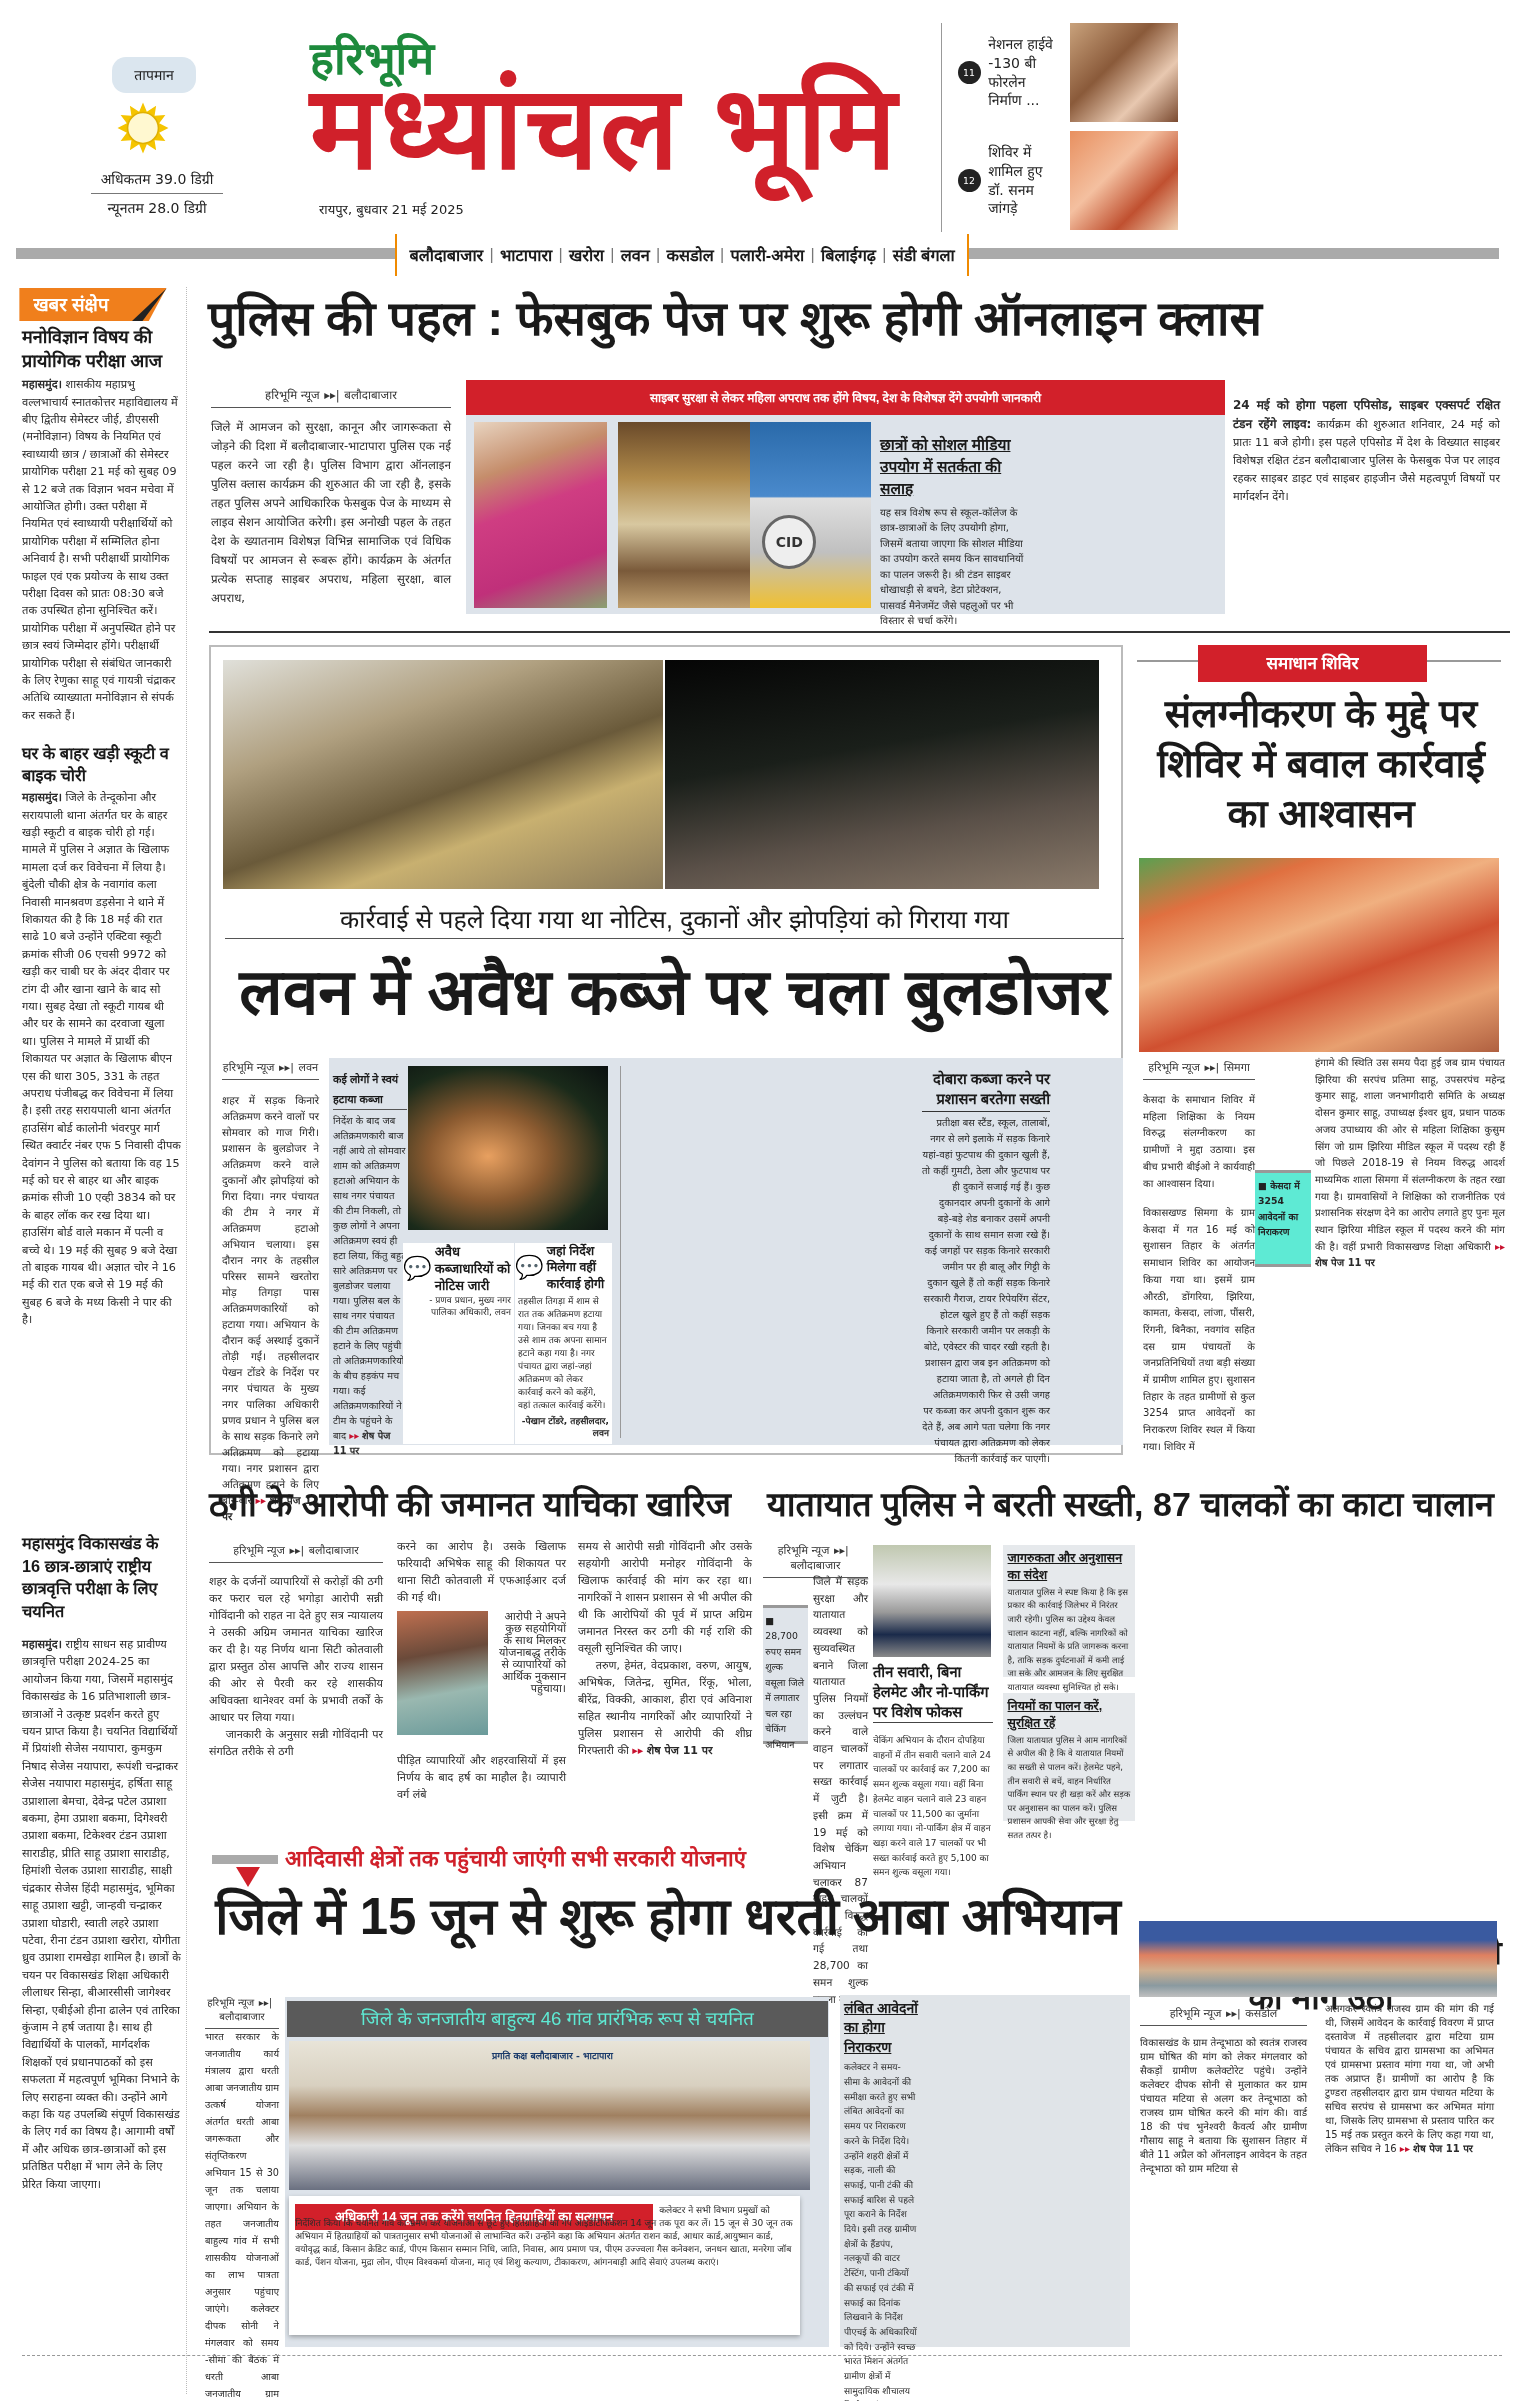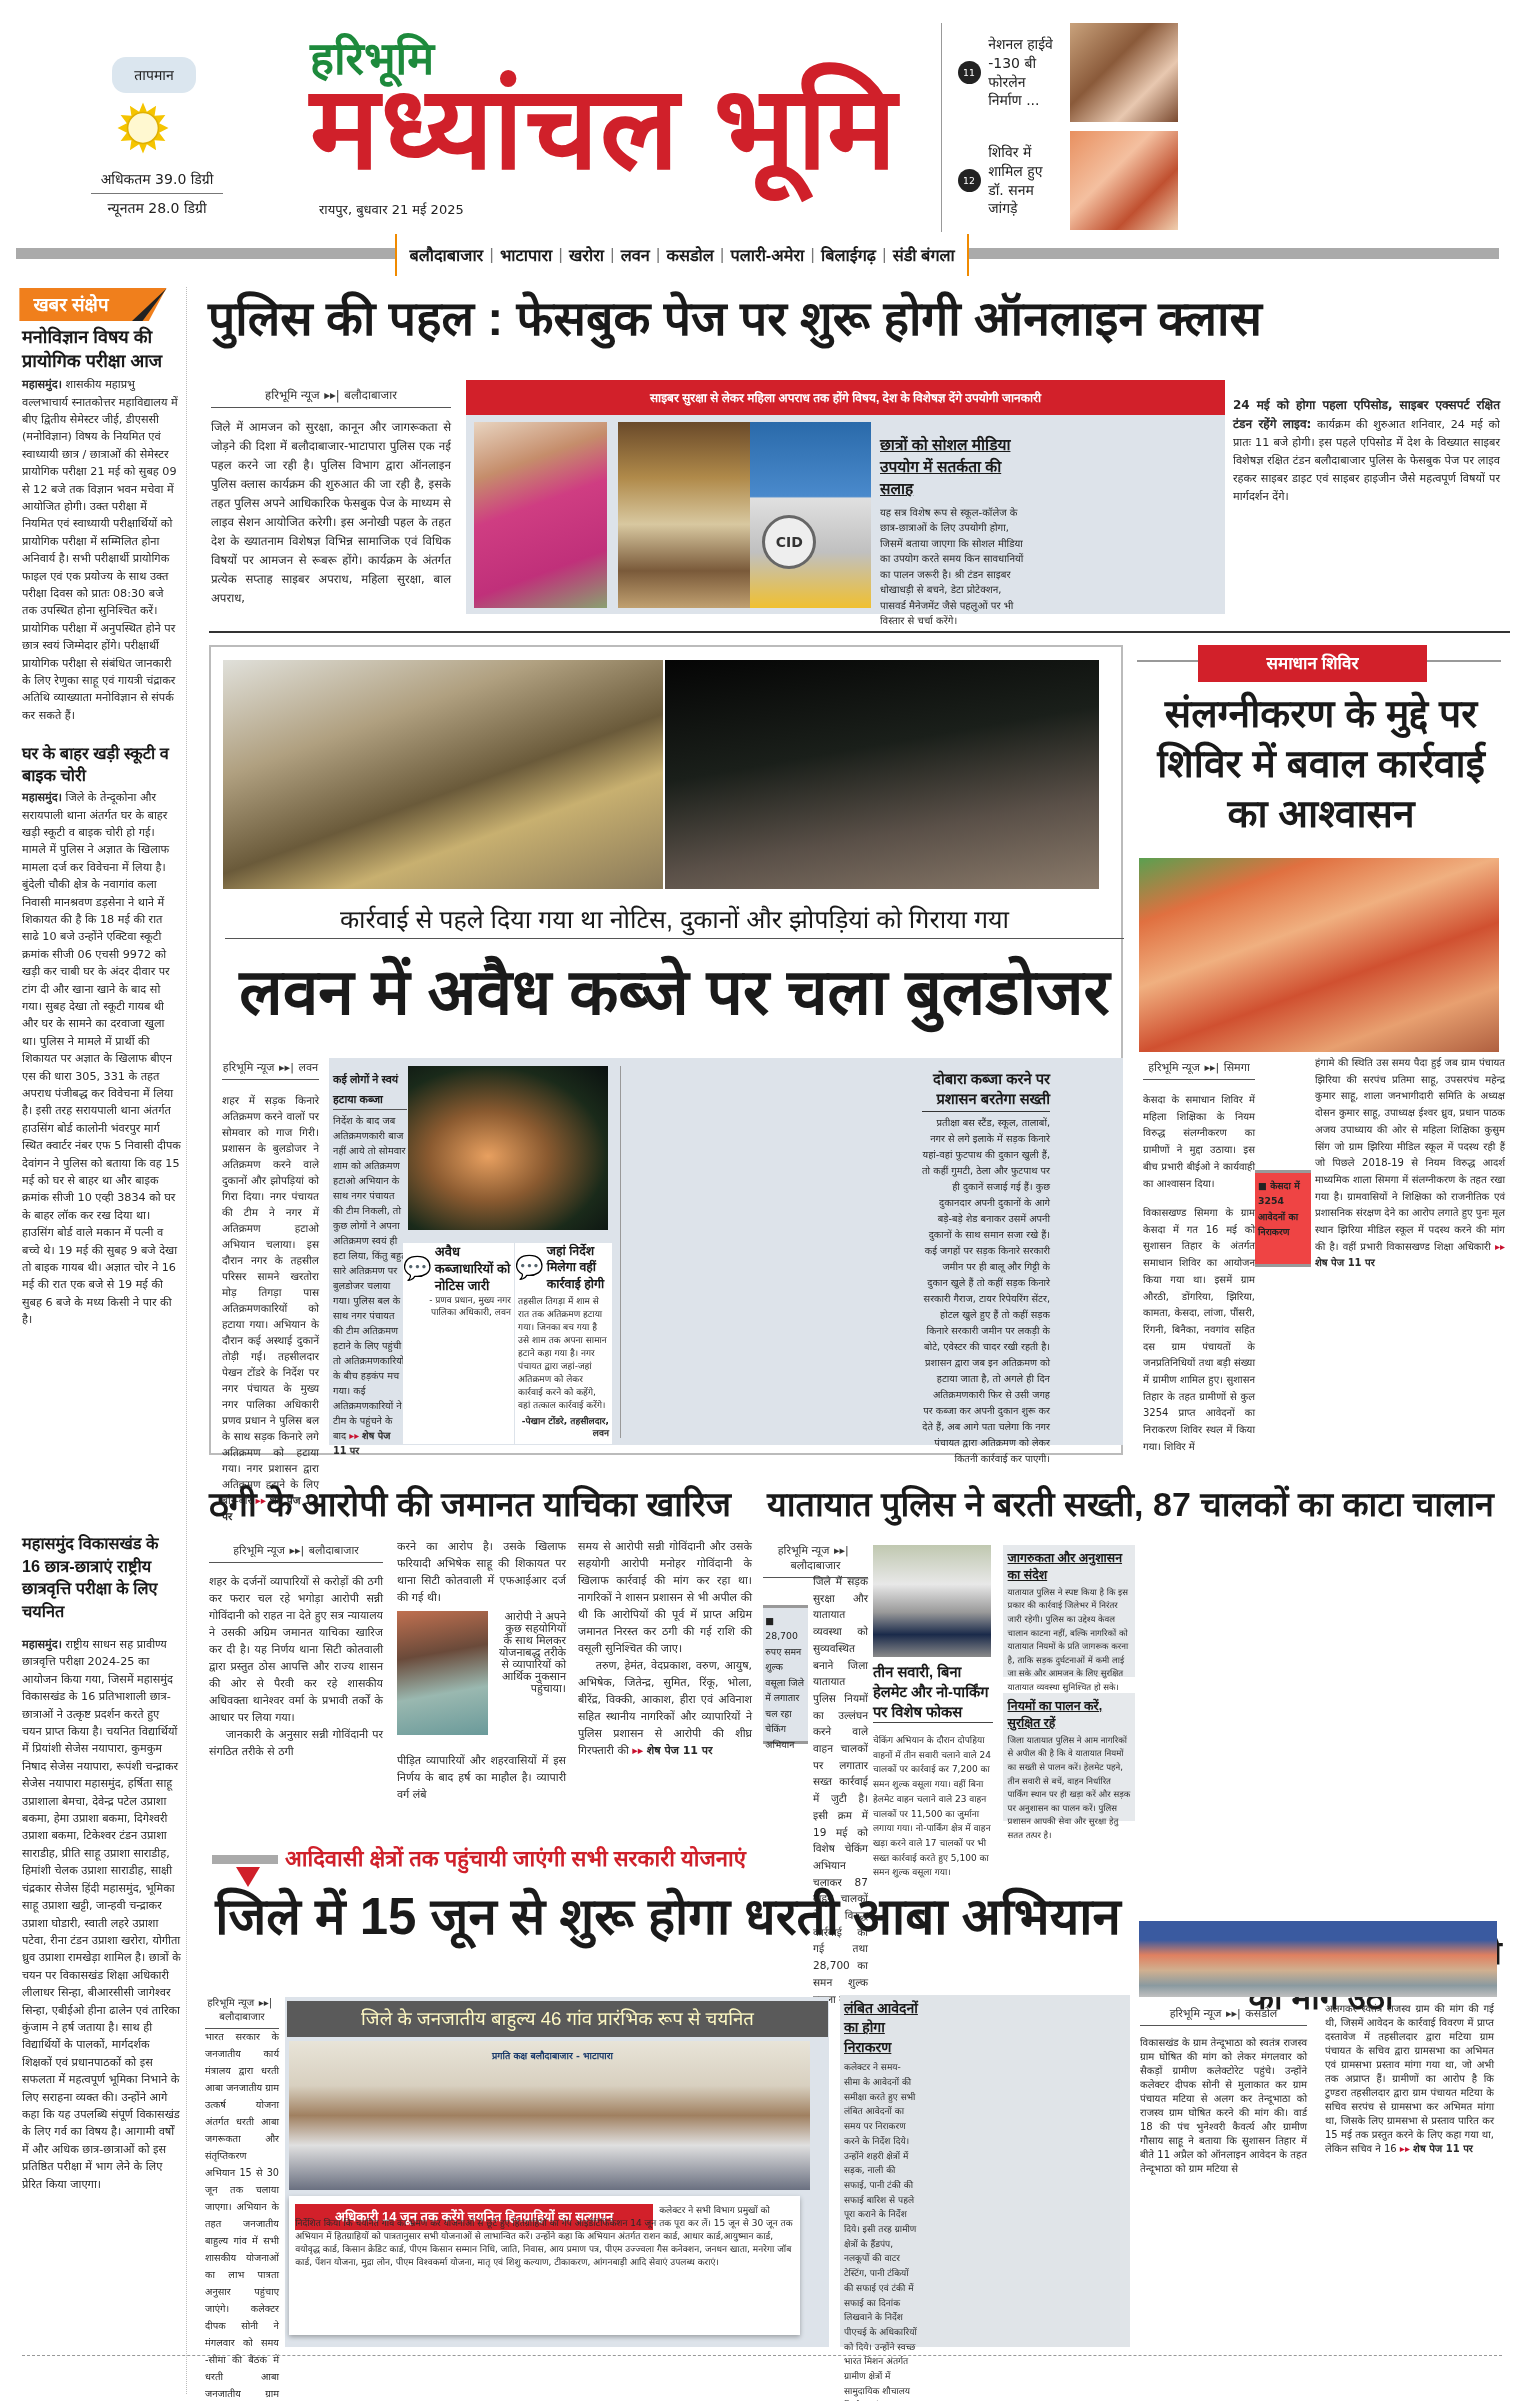--- a/index.html
+++ b/index.html
@@ -164,21 +164,21 @@
   <div class="txt-s" style="font-size:9.7px;line-height:16px;text-align:right;margin-top:3.1px">प्रतीक्षा बस स्टैंड, स्कूल, तालाबों, नगर से लगे इलाके में सड़क किनारे यहां-वहां फुटपाथ की दुकान खुली हैं, तो कहीं गुमटी, ठेला और फुटपाथ पर ही दुकानें सजाई गई हैं। कुछ दुकानदार अपनी दुकानों के आगे बड़े-बड़े शेड बनाकर उसमें अपनी दुकानों के साथ समान सजा रखे हैं। कई जगहों पर सड़क किनारे सरकारी जमीन पर ही बालू और गिट्टी के दुकान खुले हैं तो कहीं सड़क किनारे सरकारी गैराज, टायर रिपेयरिंग सेंटर, होटल खुले हुए हैं तो कहीं सड़क किनारे सरकारी जमीन पर लकड़ी के बोटे, एवेस्टर की चादर रखी रहती है। प्रशासन द्वारा जब इन अतिक्रमण को हटाया जाता है, तो अगले ही दिन अतिक्रमणकारी फिर से उसी जगह पर कब्जा कर अपनी दुकान शुरू कर देते हैं, अब आगे पता चलेगा कि नगर पंचायत द्वारा अतिक्रमण को लेकर कितनी कार्रवाई कर पाएगी।</div>
 </div>
 
 <div class="abs" style="left:1137px;top:660px;width:364px;border-top:2.3px solid #999"></div>
 <div class="abs" style="left:1198px;top:645px;width:229px;height:37px;background:#d2202a;color:#fff;font-size:17px;font-weight:bold;line-height:37px;text-align:center;font-family:'Liberation Sans',sans-serif">समाधान शिविर</div>
 <div class="abs hl" style="left:1139px;top:689px;width:364px;font-size:39px;line-height:50px;text-align:center">संलग्नीकरण के मुद्दे पर शिविर में बवाल कार्रवाई का आश्वासन</div>
 <div class="abs photo" style="left:1139px;top:858px;width:360px;height:194px;background:linear-gradient(160deg,#5aa050 0%,#e07040 20%,#f0b080 40%,#d05030 60%,#e8a070 80%,#b06040 100%)"></div>
 
 <div class="abs byline" style="left:1143px;top:1059px;width:112px;font-size:11px"><span>हरिभूमि न्यूज</span><span class="arr">▸▸|</span><span>सिमगा</span></div>
 <div class="abs txt" style="left:1143px;top:1092px;width:112px;font-size:10px;line-height:16.7px">केसदा के समाधान शिविर में महिला शिक्षिका के नियम विरुद्ध संलग्नीकरण का ग्रामीणों ने मुद्दा उठाया। इस बीच प्रभारी बीईओ ने कार्यवाही का आश्वासन दिया।</div>
-<div class="abs" style="left:1255px;top:1170px;width:56px;height:97px;background:#ef4444;border-top:3.9px solid #999;border-bottom:3.9px solid #999;padding:4.6px 3.1px;font-size:9.3px;line-height:15.5px;font-weight:bold"><span>■ </span><span>केसदा में 3254 आवेदनों का निराकरण</span></div>
+<div class="abs" style="left:1255px;top:1170px;width:56px;height:97px;background:#5eead4;border-top:3.9px solid #999;border-bottom:3.9px solid #999;padding:4.6px 3.1px;font-size:9.3px;line-height:15.5px;font-weight:bold"><span>■ </span><span>केसदा में 3254 आवेदनों का निराकरण</span></div>
 <div class="abs txt" style="left:1143px;top:1205px;width:112px;font-size:10px;line-height:16.7px">विकासखण्ड सिमगा के ग्राम केसदा में गत 16 मई को सुशासन तिहार के अंतर्गत समाधान शिविर का आयोजन किया गया था। इसमें ग्राम औरठी, डोंगरिया, झिरिया, कामता, केसदा, लांजा, पौंसरी, रिंगनी, बिनैका, नवगांव सहित दस ग्राम पंचायतों के जनप्रतिनिधियों तथा बड़ी संख्या में ग्रामीण शामिल हुए। सुशासन तिहार के तहत ग्रामीणों से कुल 3254 प्राप्त आवेदनों का निराकरण शिविर स्थल में किया गया। शिविर में</div>
 <div class="abs txt" style="left:1315px;top:1055px;width:190px;font-size:10px;line-height:16.7px"><span>हंगामे की स्थिति उस समय पैदा हुई जब ग्राम पंचायत झिरिया की सरपंच प्रतिमा साहू, उपसरपंच महेन्द्र कुमार साहू, शाला जनभागीदारी समिति के अध्यक्ष दोसन कुमार साहू, उपाध्यक्ष ईश्वर ध्रुव, प्रधान पाठक अजय उपाध्याय की ओर से महिला शिक्षिका कुसुम सिंग जो ग्राम झिरिया मीडिल स्कूल में पदस्थ रही हैं जो पिछले 2018-19 से नियम विरुद्ध आदर्श माध्यमिक शाला सिमगा में संलग्नीकरण के तहत रखा गया है। ग्रामवासियों ने शिक्षिका को राजनीतिक एवं प्रशासनिक संरक्षण देने का आरोप लगाते हुए पुनः मूल स्थान झिरिया मीडिल स्कूल में पदस्थ करने की मांग की है। वहीं प्रभारी विकासखण्ड शिक्षा अधिकारी</span> <span class="cont">▸▸</span> <b>शेष पेज 11 पर</b></div>
 
 <div class="abs hl" style="left:209px;top:1486px;width:542px;font-size:34px;white-space:nowrap">ठगी के आरोपी की जमानत याचिका खारिज</div>
 <div class="abs byline" style="left:209px;top:1542px;width:174px;font-size:11px"><span>हरिभूमि न्यूज</span><span class="arr">▸▸|</span><span>बलौदाबाजार</span></div>
 <div class="abs txt" style="left:209px;top:1573px;width:174px;font-size:11px;line-height:17px"><span>शहर के दर्जनों व्यापारियों से करोड़ों की ठगी कर फरार चल रहे भगोड़ा आरोपी सन्नी गोविंदानी को राहत ना देते हुए सत्र न्यायालय ने उसकी अग्रिम जमानत याचिका खारिज कर दी है। यह निर्णय थाना सिटी कोतवाली द्वारा प्रस्तुत ठोस आपत्ति और राज्य शासन की ओर से पैरवी कर रहे शासकीय अधिवक्ता थानेश्वर वर्मा के प्रभावी तर्कों के आधार पर लिया गया।</span><br>&nbsp;&nbsp;&nbsp;&nbsp;<span>जानकारी के अनुसार सन्नी गोविंदानी पर संगठित तरीके से ठगी</span></div>
 <div class="abs txt" style="left:397px;top:1538px;width:169px;font-size:11px;line-height:17px">करने का आरोप है। उसके खिलाफ फरियादी अभिषेक साहू की शिकायत पर थाना सिटी कोतवाली में एफआईआर दर्ज की गई थी।</div>
 <div class="abs photo" style="left:397px;top:1611px;width:91px;height:124px;background:linear-gradient(170deg,#c07050 0%,#6a4a3a 35%,#9ab8b0 65%,#6a9a9a 100%)"></div>
 <div class="abs txt" style="left:496px;top:1611px;width:70px;font-size:11px;line-height:12px;text-align:right">आरोपी ने अपने कुछ सहयोगियों के साथ मिलकर योजनाबद्ध तरीके से व्यापारियों को आर्थिक नुकसान पहुंचाया।</div>
 <div class="abs txt" style="left:397px;top:1752px;width:169px;font-size:11px;line-height:17px">पीड़ित व्यापारियों और शहरवासियों में इस निर्णय के बाद हर्ष का माहौल है। व्यापारी वर्ग लंबे</div>
@@ -205,21 +205,21 @@
 
 <div class="abs" style="left:212px;top:1855px;width:66px;height:9.3px;background:#aaa"></div>
 <div class="abs" style="left:236px;top:1867px;width:0;height:0;border-left:12.4px solid transparent;border-right:12.4px solid transparent;border-top:20px solid #d0202a"></div>
 <div class="abs" style="left:285px;top:1842px;font-size:22px;font-weight:bold;color:#d0202a;white-space:nowrap;font-family:'Liberation Sans',sans-serif">आदिवासी क्षेत्रों तक पहुंचायी जाएंगी सभी सरकारी योजनाएं</div>
 <div class="abs hl" style="left:205px;top:1889px;width:926px;font-size:51px;white-space:nowrap;text-align:center">जिले में 15 जून से शुरू होगा धरती आबा अभियान</div>
 
 <div class="abs byline" style="left:205px;top:1995px;width:74px;font-size:10px"><span>हरिभूमि न्यूज</span><span class="arr">▸▸|</span><span>बलौदाबाजार</span></div>
 <div class="abs txt" style="left:205px;top:2028px;width:74px;font-size:9.7px;line-height:17px"><span>भारत सरकार के जनजातीय कार्य मंत्रालय द्वारा धरती आबा जनजातीय ग्राम उत्कर्ष योजना अंतर्गत धरती आबा जगरूकता और संतृप्तिकरण अभियान 15 से 30 जून तक चलाया जाएगा। अभियान के तहत जनजातीय बाहुल्य गांव में सभी शासकीय योजनाओं का लाभ पात्रता अनुसार पहुंचाए जाएंगे। कलेक्टर दीपक सोनी ने मंगलवार को समय -सीमा की बैठक में धरती आबा जनजातीय ग्राम उत्कर्ष योजना के बेहतर क्रियान्वयन हेतु अधिकारियों को जरुरी निर्देश दिये कलेक्टर सोनी ने बताया कि अभियान के क्रियान्वयन हेतु आदिवासी</span>  </div>
 
 <div class="abs gray-box" style="left:285px;top:1997px;width:544px;height:350px"></div>
-<div class="abs" style="left:287px;top:2001px;width:541px;height:36px;background:#5a5a5a;color:#fef9c3;font-size:18.6px;line-height:36px;text-align:center;white-space:nowrap;font-family:'Liberation Sans',sans-serif">जिले के जनजातीय बाहुल्य 46 गांव प्रारंभिक रूप से चयनित</div>
+<div class="abs" style="left:287px;top:2001px;width:541px;height:36px;background:#5a5a5a;color:#5eead4;font-size:18.6px;line-height:36px;text-align:center;white-space:nowrap;font-family:'Liberation Sans',sans-serif">जिले के जनजातीय बाहुल्य 46 गांव प्रारंभिक रूप से चयनित</div>
 <div class="abs photo" style="left:289px;top:2041px;width:521px;height:149px;background:linear-gradient(180deg,#e8e4d8 0%,#d8d0c0 30%,#a08060 50%,#e0e0e0 70%,#6a7080 100%)">
   <div style="position:absolute;left:186px;top:7.7px;width:155px;text-align:center;font-size:9.3px;font-weight:bold;color:#1a3a6a">प्रगति कक्ष बलौदाबाजार - भाटापारा</div>
 </div>
 <div class="abs" style="left:289px;top:2196px;width:511px;height:139px;background:#fff;box-shadow:0 1.5px 4.6px rgba(0,0,0,.3)">
   <div style="position:absolute;left:6.2px;top:7.7px;width:358px;height:26px;background:#d2202a;color:#fff;font-size:13px;font-weight:bold;line-height:26px;text-align:center;white-space:nowrap;font-family:'Liberation Sans',sans-serif">अधिकारी 14 जून तक करेंगे चयनित हितग्राहियों का सत्यापन</div>
   <div class="txt-s" style="position:absolute;left:6.2px;top:7.7px;right:6.2px;font-size:9px;line-height:13px;text-indent:364px">कलेक्टर ने सभी विभाग प्रमुखों को निर्देशित किया कि चयनित गांव का भ्रमण कर योजनाओं से छूटे हुए हितग्राहियों का गेप आइडेंटिफिकेशन 14 जून तक पूरा कर लें। 15 जून से 30 जून तक अभियान में हितग्राहियों को पात्रतानुसार सभी योजनाओं से लाभान्वित करें। उन्होंने कहा कि अभियान अंतर्गत राशन कार्ड, आधार कार्ड,आयुष्मान कार्ड, वयोवृद्ध कार्ड, किसान क्रेडिट कार्ड, पीएम किसान सम्मान निधि, जाति, निवास, आय प्रमाण पत्र, पीएम उज्ज्वला गैस कनेक्शन, जनधन खाता, मनरेगा जॉब कार्ड, पेंशन योजना, मुद्रा लोन, पीएम विश्वकर्मा योजना, मातृ एवं शिशु कल्याण, टीकाकरण, आंगनबाड़ी आदि सेवाएं उपलब्ध कराएं।</div>
 </div>
 <div class="abs gray-box" style="left:840px;top:1995px;width:290px;height:352px;background:#e0e4e8"></div>
 <div class="abs" style="left:844px;top:1999px;width:74px">
   <div class="hl" style="font-size:14px;line-height:19.4px;text-decoration:underline">लंबित आवेदनों का होगा निराकरण</div>

